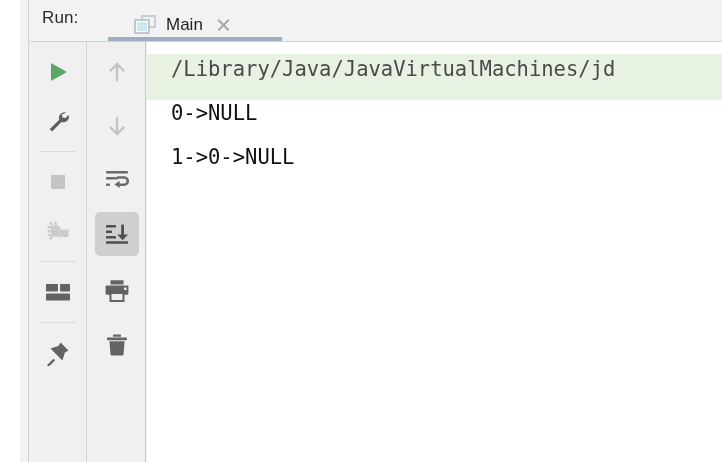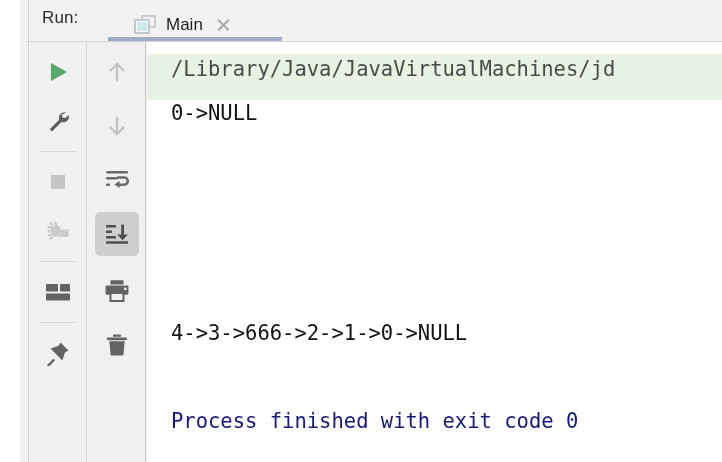--- a/index.html
+++ b/index.html
@@ -325,18 +325,17 @@
           <rect x="3" y="5.4" width="20" height="2.8" rx="0.8"></rect>
           <path d="M5.4 9.2 h15.2 l-1.1 13.4 a1 1 0 0 1-1 .9 H7.5 a1 1 0 0 1-1-.9 z"></path>
         </g>
       </svg>
     </div>
   </div>
 
   <div id="console">
     <div class="cline cmdline" style="top:12px">/Library/Java/JavaVirtualMachines/jd</div>
     <div class="cline" style="top:56px">0-&gt;NULL</div>
-    <div class="cline" style="top:276px">4-&gt;3-&gt;666-&gt;2-&gt;1-&gt;0-&gt;NULL</div>
+    <div class="cline" style="top:100px">1-&gt;0-&gt;NULL</div>
     <div class="cline" style="top:320px"></div>
-    <div class="cline finished" style="top:364px">Process finished with exit code 0</div>
   </div>
 
 </div>
 
 </body></html>

